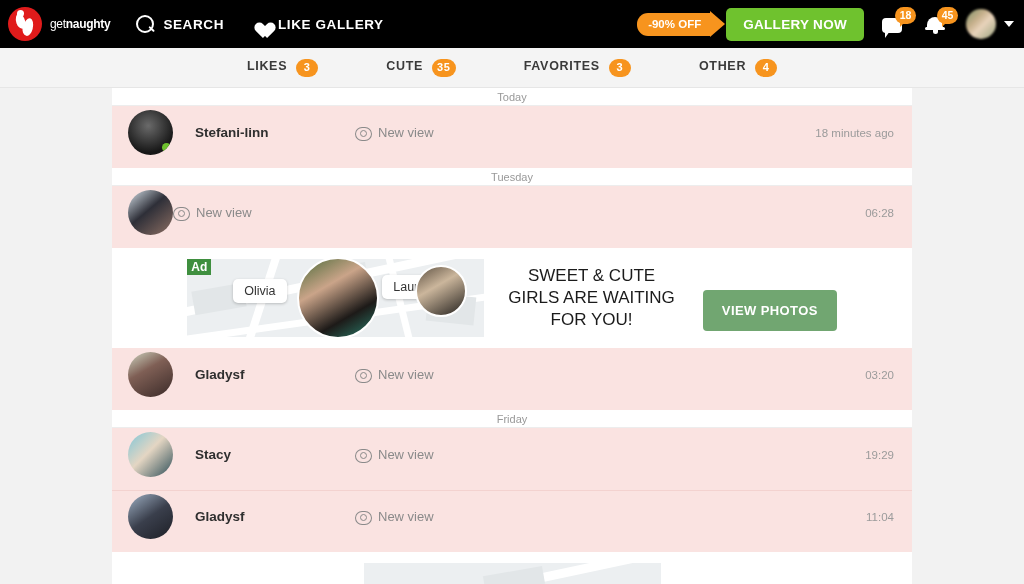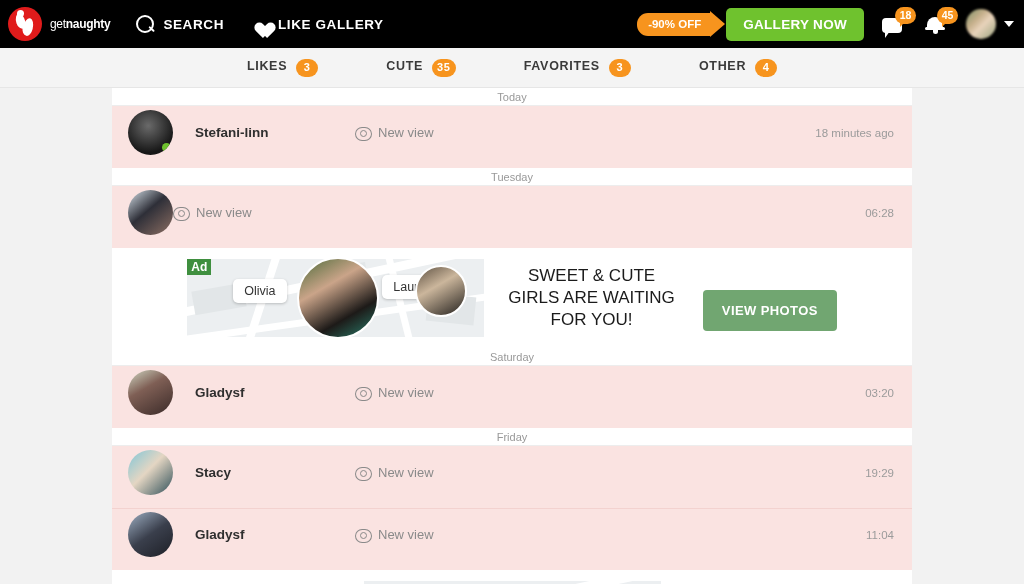--- a/index.html
+++ b/index.html
@@ -360,21 +360,20 @@
         <span class="ad-face f2"></span>
       </div>
       <div class="ad-text">
         <div>SWEET &amp; CUTE</div>
         <div>GIRLS ARE WAITING</div>
         <div>FOR YOU!</div>
       </div>
       <button class="ad-cta">VIEW PHOTOS</button>
     </div>
 
-    <div class="day-sep">Saturday</div>
     <div class="row">
       <div class="ava a3"></div>
       <div class="uname">Gladysf</div>
       <div class="action">
         <span class="ico-eye"></span>
         <span>New view</span>
       </div>
       <div class="time">03:20</div>
     </div>
 

